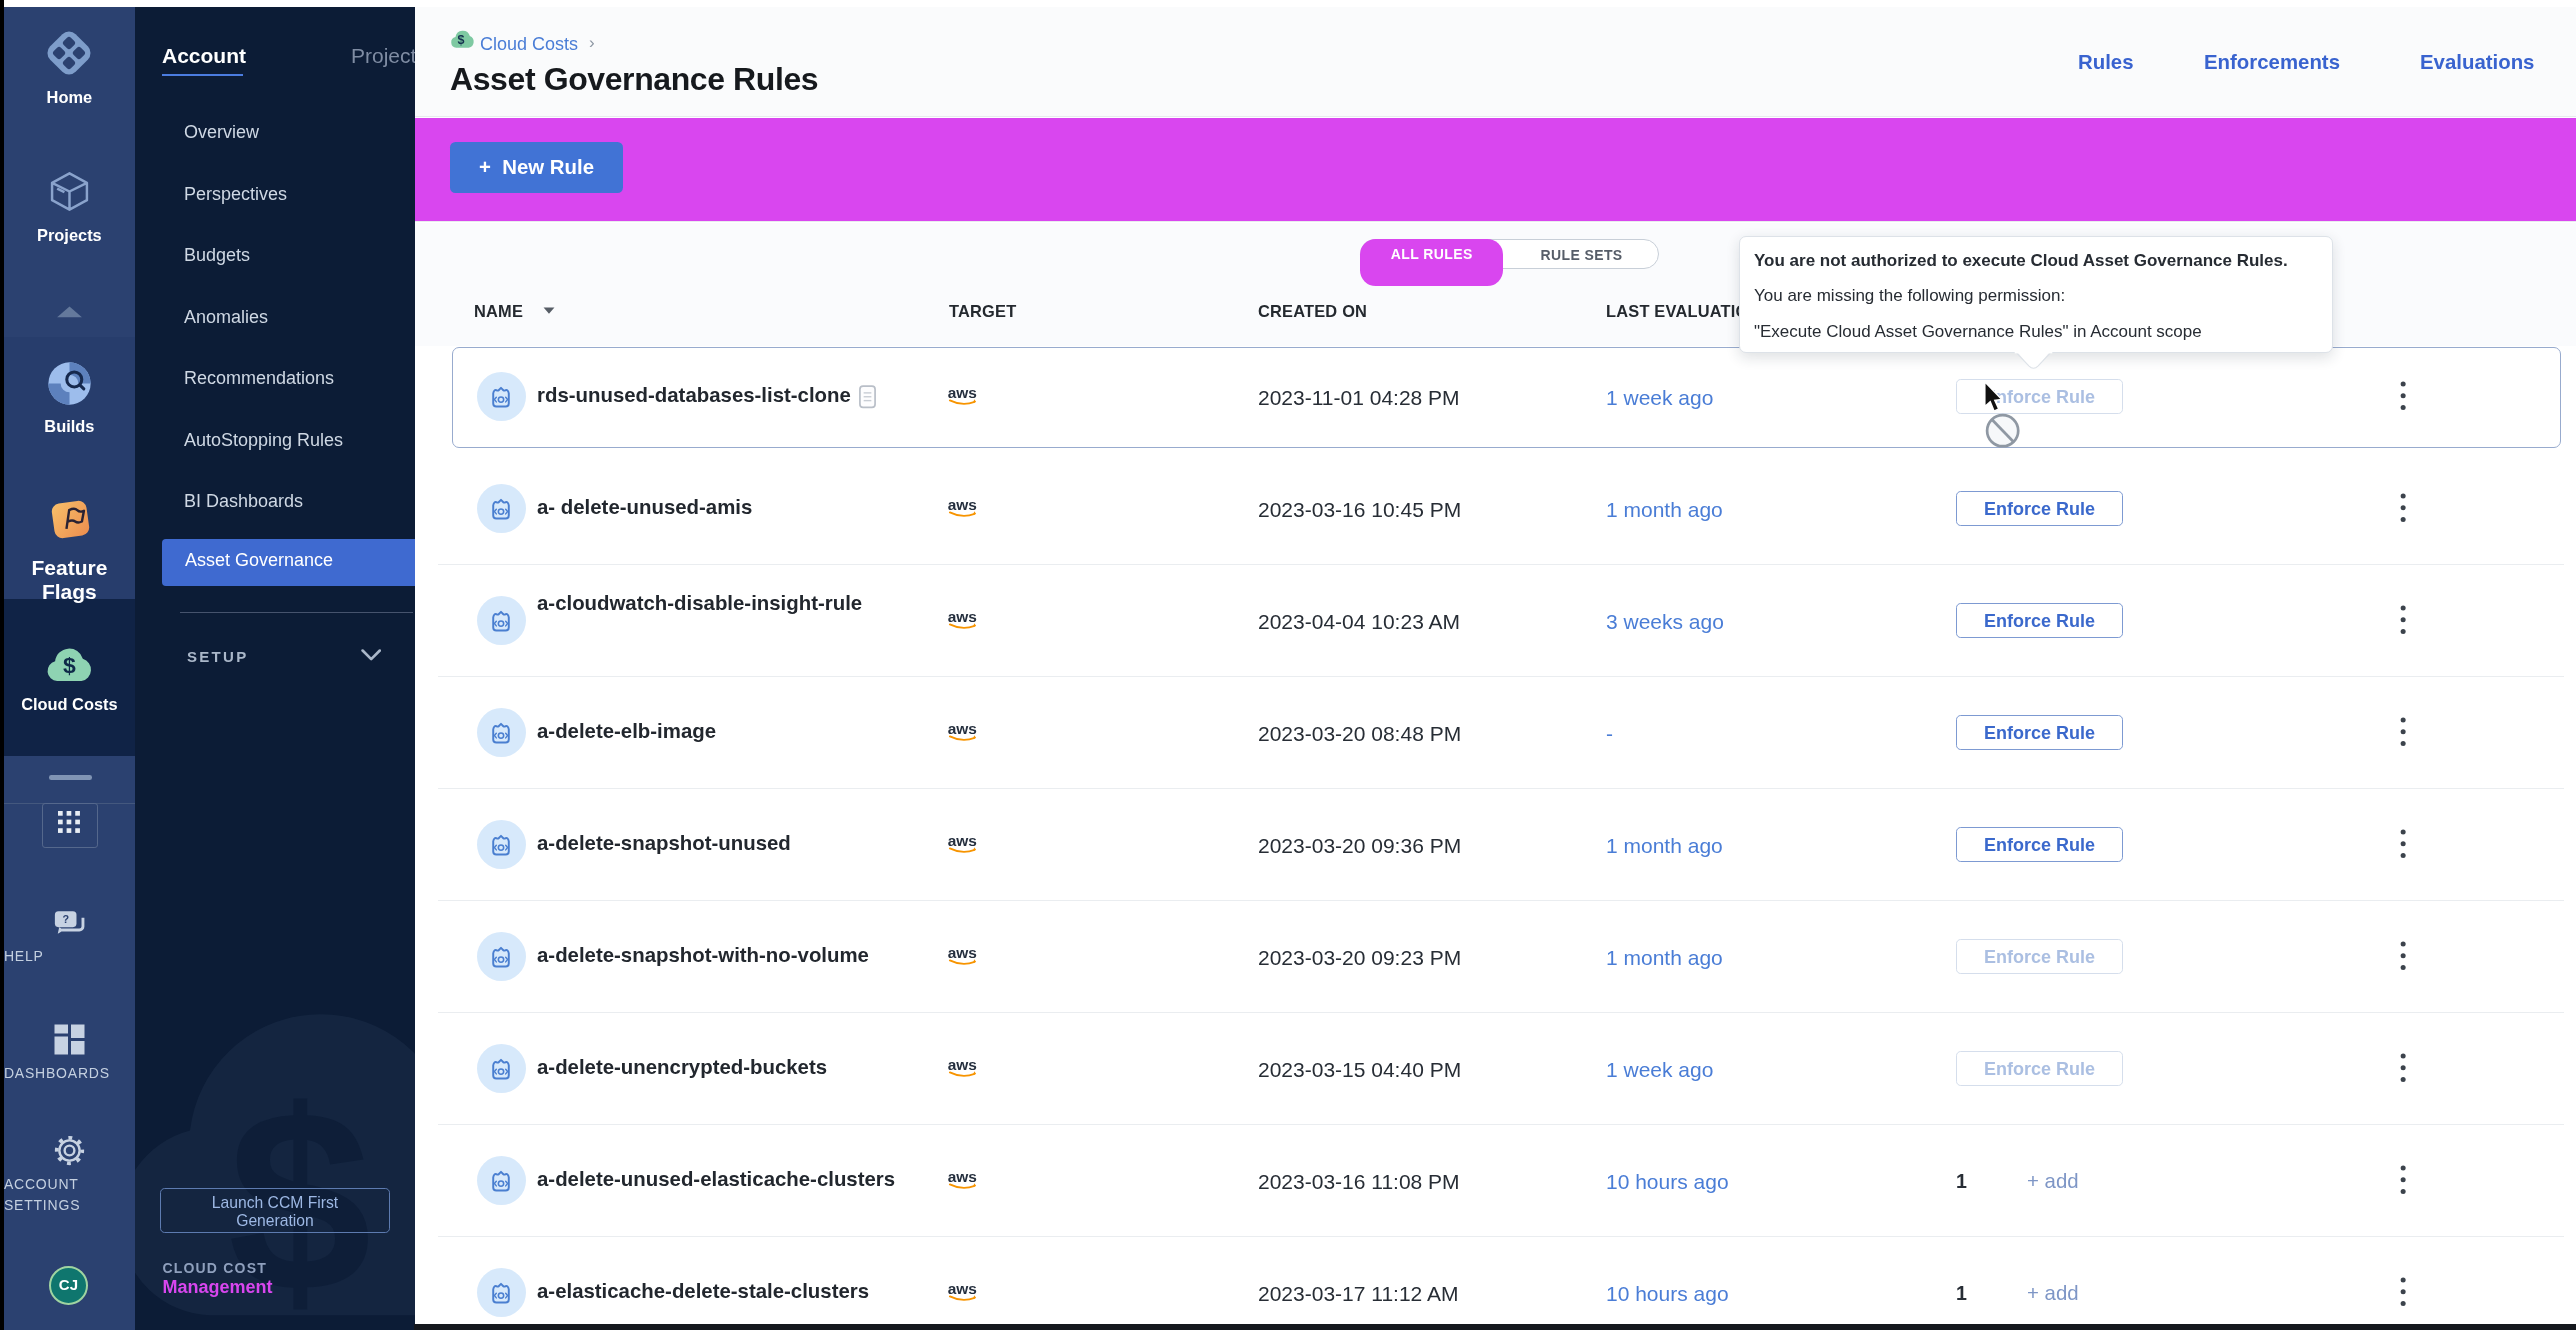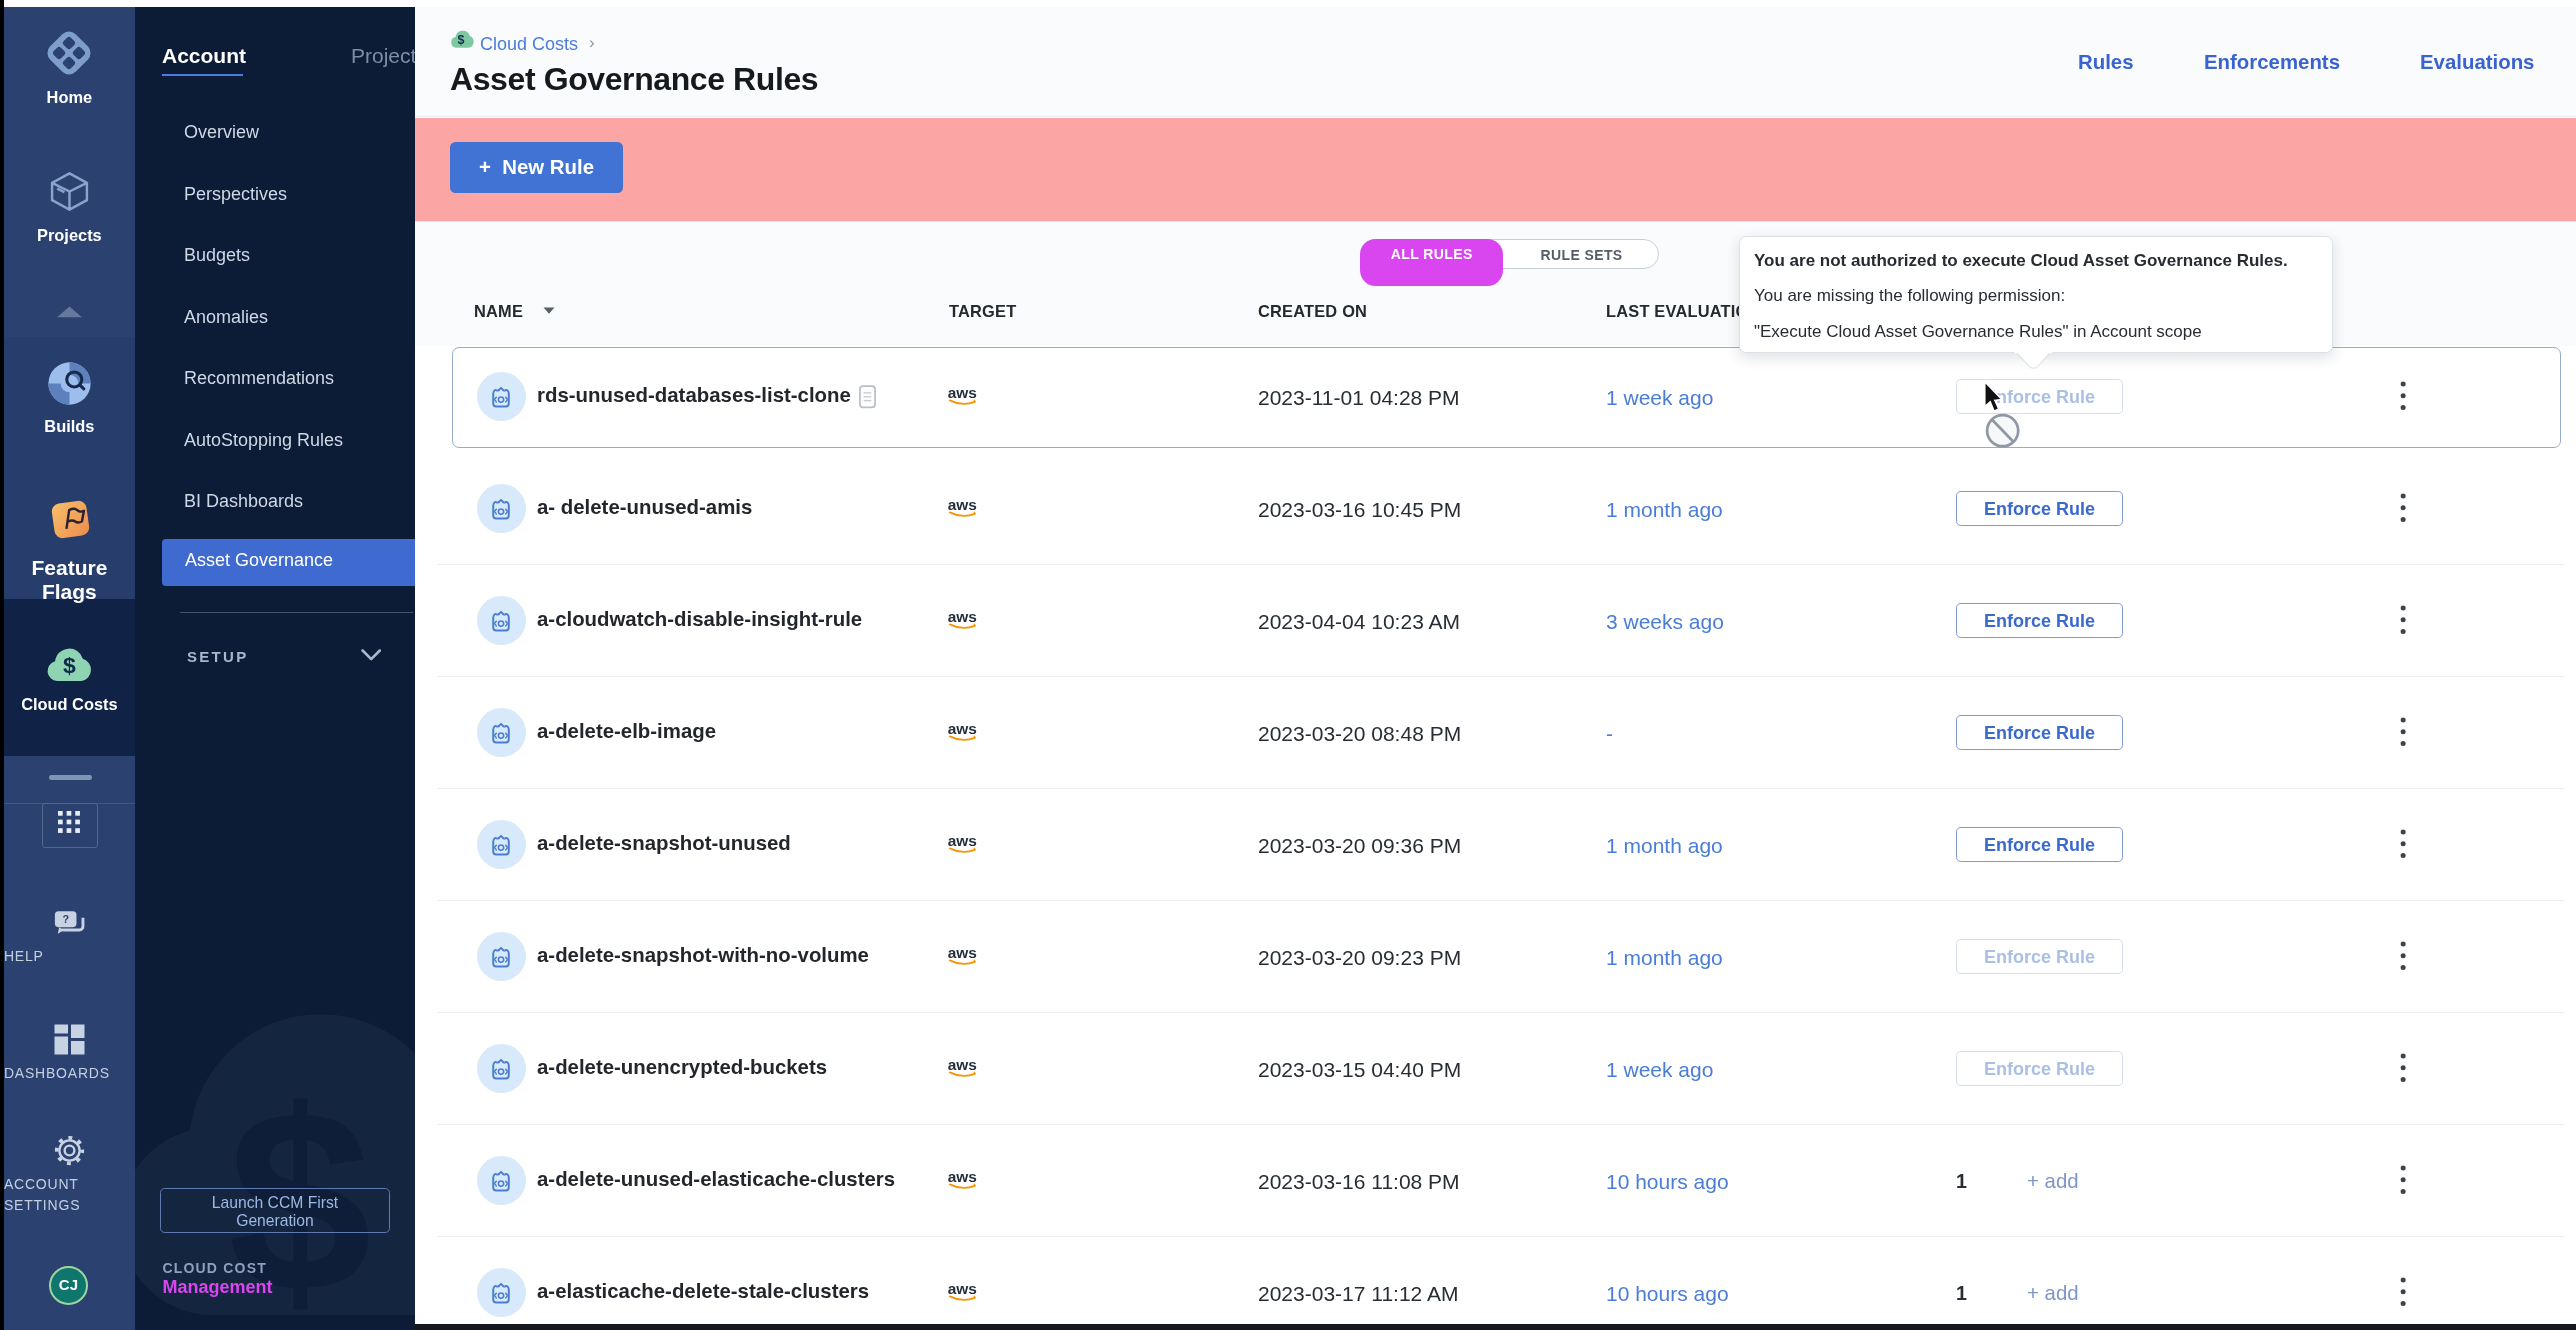--- a/index.html
+++ b/index.html
@@ -36,21 +36,21 @@
   .cc-mgmt { position:absolute; left:27.4px; top:1270px; color:#d946ef; font-size:18px; font-weight:700; }
 
   
   #main { left:414px; top:7px; width:2162px; height:1324px; background:#fff; }
   #header-band { position:absolute; left:0; top:0; width:2162px; height:110px; background:#fafbfc; border-bottom:0.8px solid #e7eaee; }
   .crumb-txt { position:absolute; left:66px; top:27px; color:#4a7dd6; font-size:18px; font-weight:500; }
   .crumb-gt { position:absolute; left:175px; top:26px; color:#8d97a3; font-size:17px; }
   .title { position:absolute; left:36px; top:54px; color:#16191d; font-size:32px; font-weight:700; letter-spacing:-0.4px; }
   .toplink { position:absolute; top:44px; color:#3963cf; font-size:20.4px; font-weight:600; }
 
-  #toolbar { position:absolute; left:0; top:111px; width:2162px; height:104px; background:#fca5a5; border-bottom:0.8px solid #e9ebef; }
+  #toolbar { position:absolute; left:0; top:111px; width:2162px; height:104px; background:#d946ef; border-bottom:0.8px solid #e9ebef; }
   .newrule { position:absolute; left:36px; top:24px; width:173px; height:51px; background:#4173d5; border-radius:5.5px;
     color:#fff; font-size:20.4px; font-weight:600; text-align:center; line-height:51px; }
   .search { position:absolute; left:1722px; top:23.5px; width:427px; height:51px; background:#eff6fc; border:1.6px solid #a7bedb; border-radius:6.3px; }
   .search span { position:absolute; left:49px; top:12.5px; color:#9aa5b1; font-size:18px; }
 
   #tablezone { position:absolute; left:0; top:216px; width:2162px; height:1108px; background:#fff; }
 
   .pills { position:absolute; left:946px; top:15.7px; width:299px; height:30px; border:0.8px solid #c8cfd8; border-radius:15.7px; background:#fff; }
   .pill-left { position:absolute; left:-0.8px; top:-0.8px; width:143px; height:47px; background:#d946ef; border-radius:15.7px;
     color:#fff; font-size:14px; font-weight:700; text-align:center; line-height:31px; letter-spacing:0.4px; }
@@ -156,21 +156,21 @@
             <circle cx="4" cy="20" r="3.2" fill="#3c434c"></circle>
             <circle cx="4" cy="35" r="3.2" fill="#3c434c"></circle>
 </svg>
           <div class="rowline" style="top:341px"></div>
           <div class="abs" style="left:63px;top:373px;width:49px;height:49px;border-radius:50%;background:#d7e9fb"></div>
           <svg class="abs" style="left:73px;top:385px" width="28" height="28" viewBox="0 0 36 36">
   <path d="M8 12 q1 -5 4 -4 q2 1 3 0 l3 -3 l3 3 q1 1 3 0 q3 -1 4 4 v13 q0 4 -4 4 h-12 q-4 0 -4 -4 z" fill="none" stroke="#4a7fd0" stroke-width="2.5" stroke-linejoin="round"></path>
   <circle cx="18" cy="20" r="3.4" fill="none" stroke="#4a7fd0" stroke-width="2"></circle>
   <path d="M12 17 l-2.5 3 l2.5 3 M24 17 l2.5 3 l-2.5 3" fill="none" stroke="#4a7fd0" stroke-width="1.8" stroke-linecap="round"></path>
 </svg>
-          <div class="rname" style="top:385px">a-cloudwatch-disable-insight-rule</div>
+          <div class="rname" style="top:369px">a-cloudwatch-disable-insight-rule</div>
           <svg class="abs" style="left:532px;top:385px" width="34" height="25" viewBox="0 0 44 32">
   <text x="21" y="18" font-size="20" font-weight="bold" fill="#252f3e" text-anchor="middle" font-family="Liberation Sans">aws</text>
   <path d="M5 21 q16 8 32 2" fill="none" stroke="#f79400" stroke-width="2.4" stroke-linecap="round"></path>
   <path d="M36.5 19.5 l2.5 3.2 l-3.8 1.4" fill="#f79400"></path>
 </svg>
           <div class="rdate" style="top:387px">2023-04-04 10:23 AM</div>
           <div class="rlink" style="top:387px">3 weeks ago</div>
           <div class="rbtn on" style="top:380px">Enforce Rule</div>
           <svg class="abs" style="left:1986px;top:381px" width="6.3" height="33" viewBox="0 0 8 42">
   <circle cx="4" cy="5" r="3.2" fill="#3c434c"></circle>

